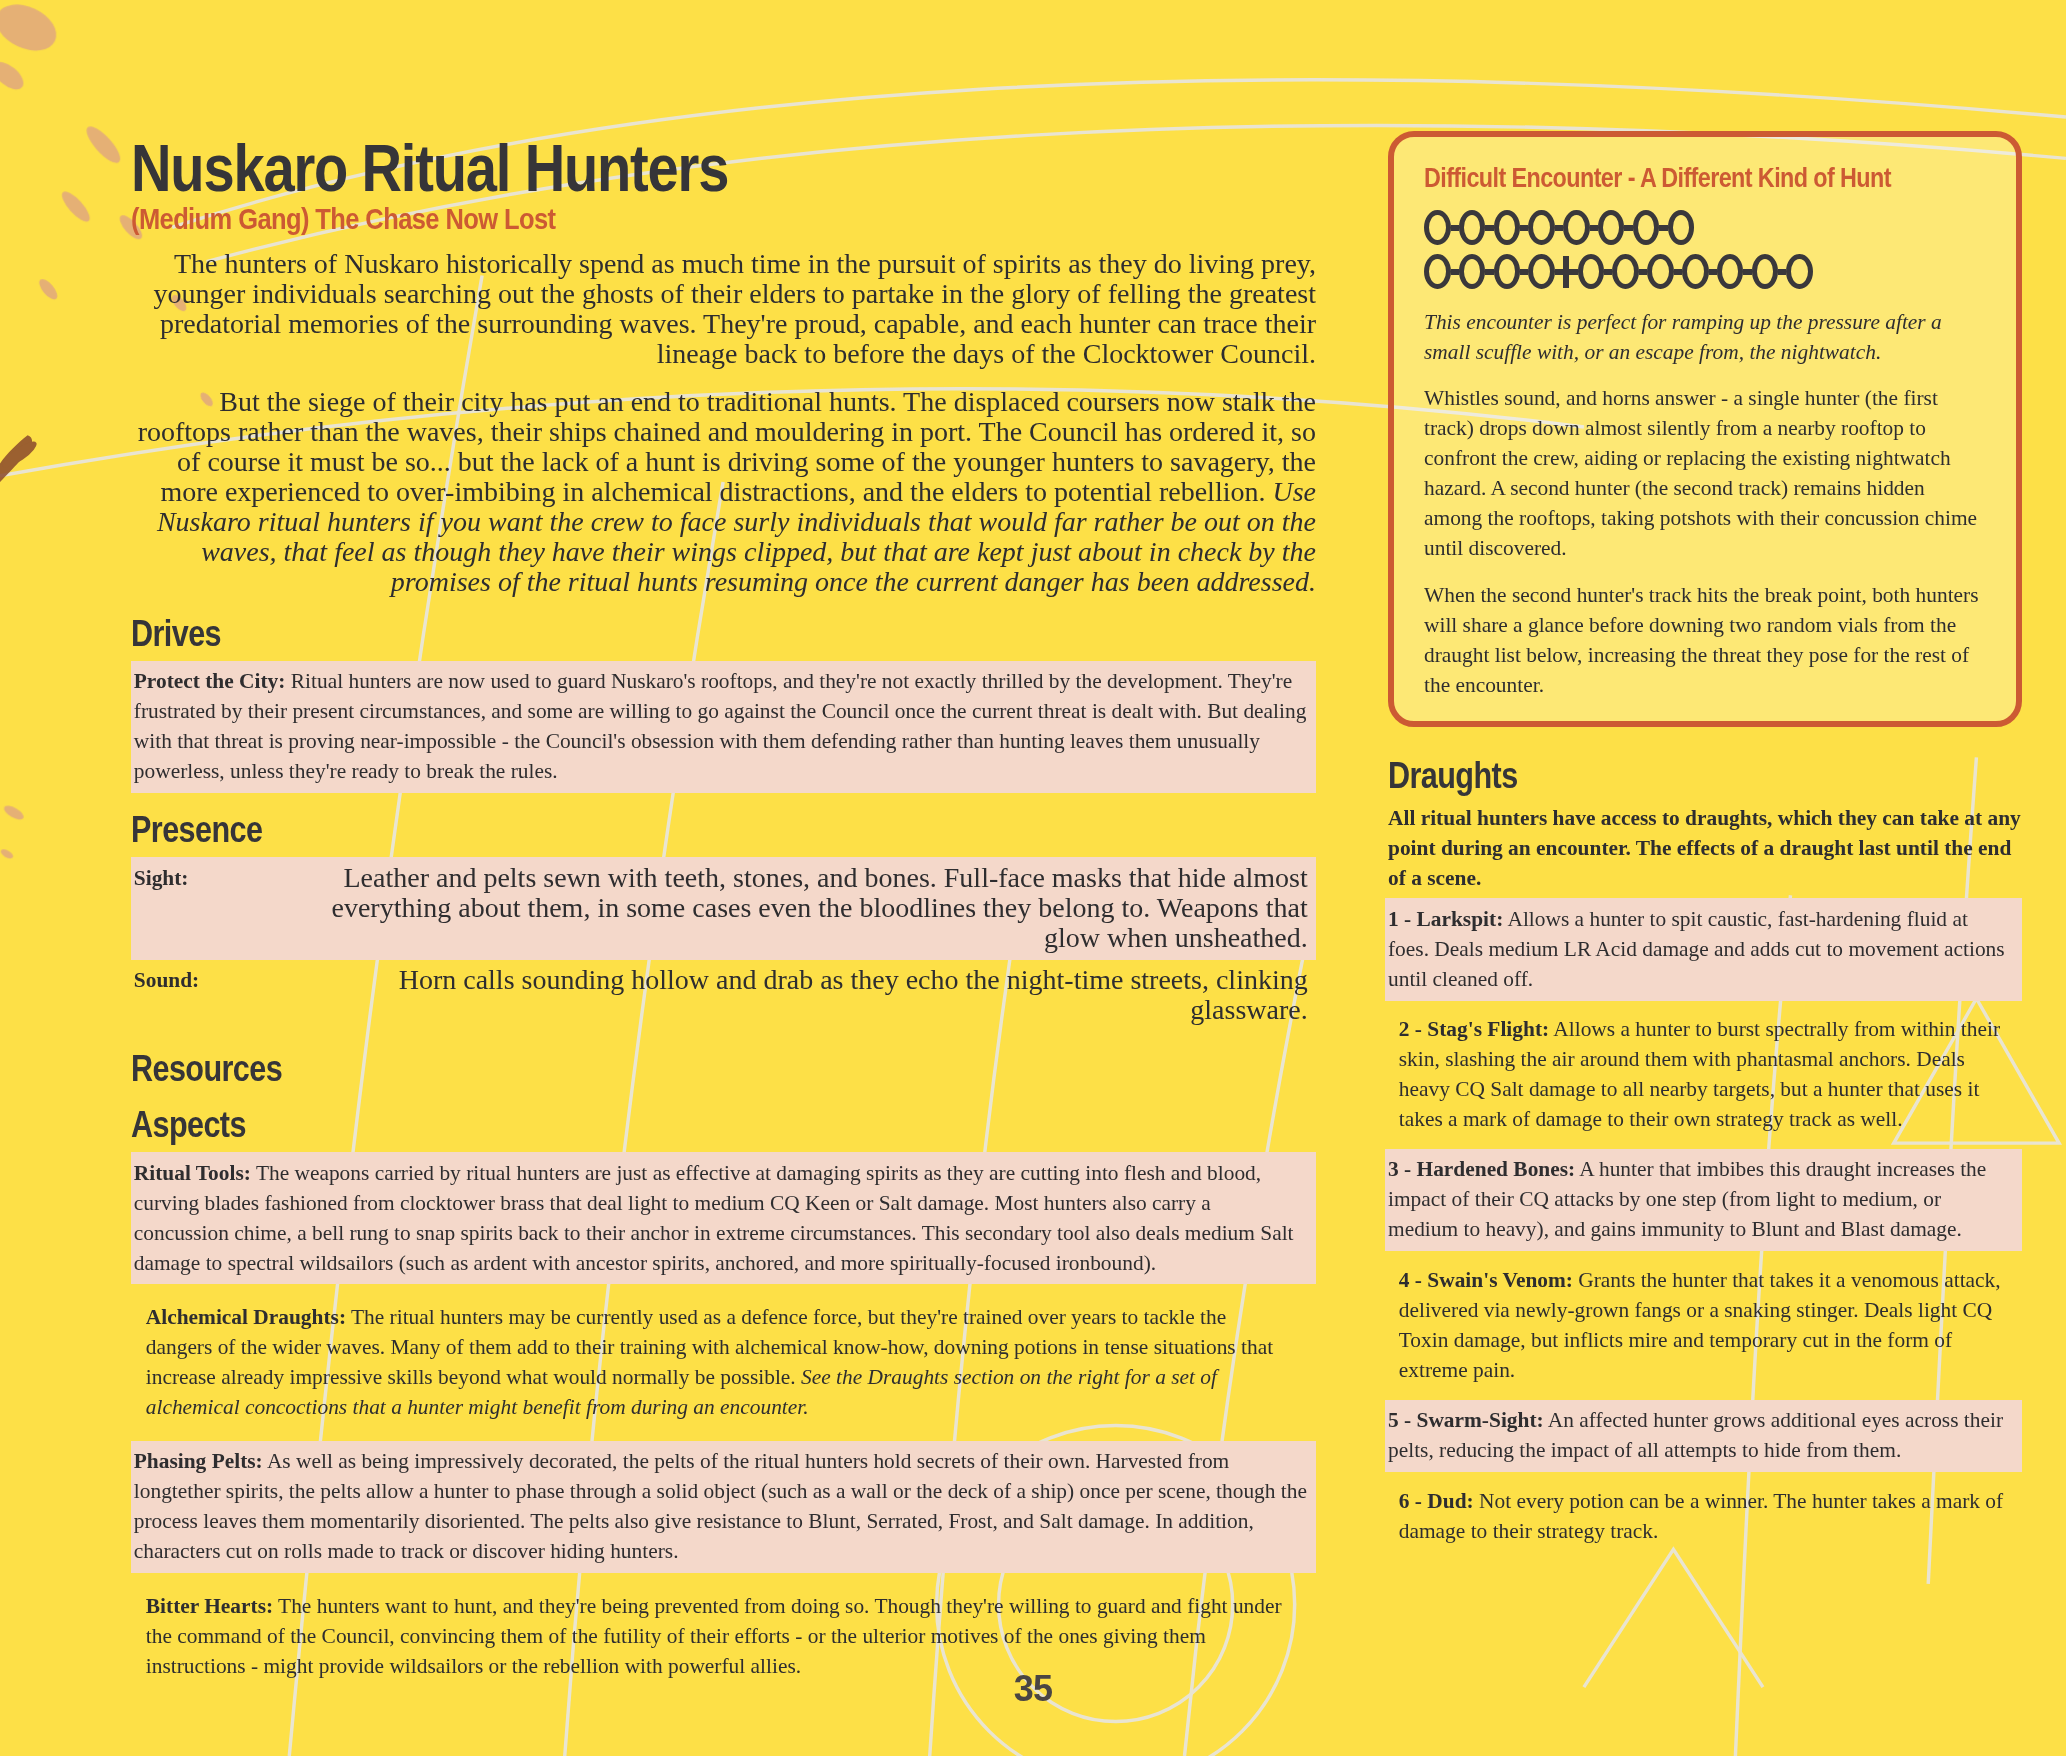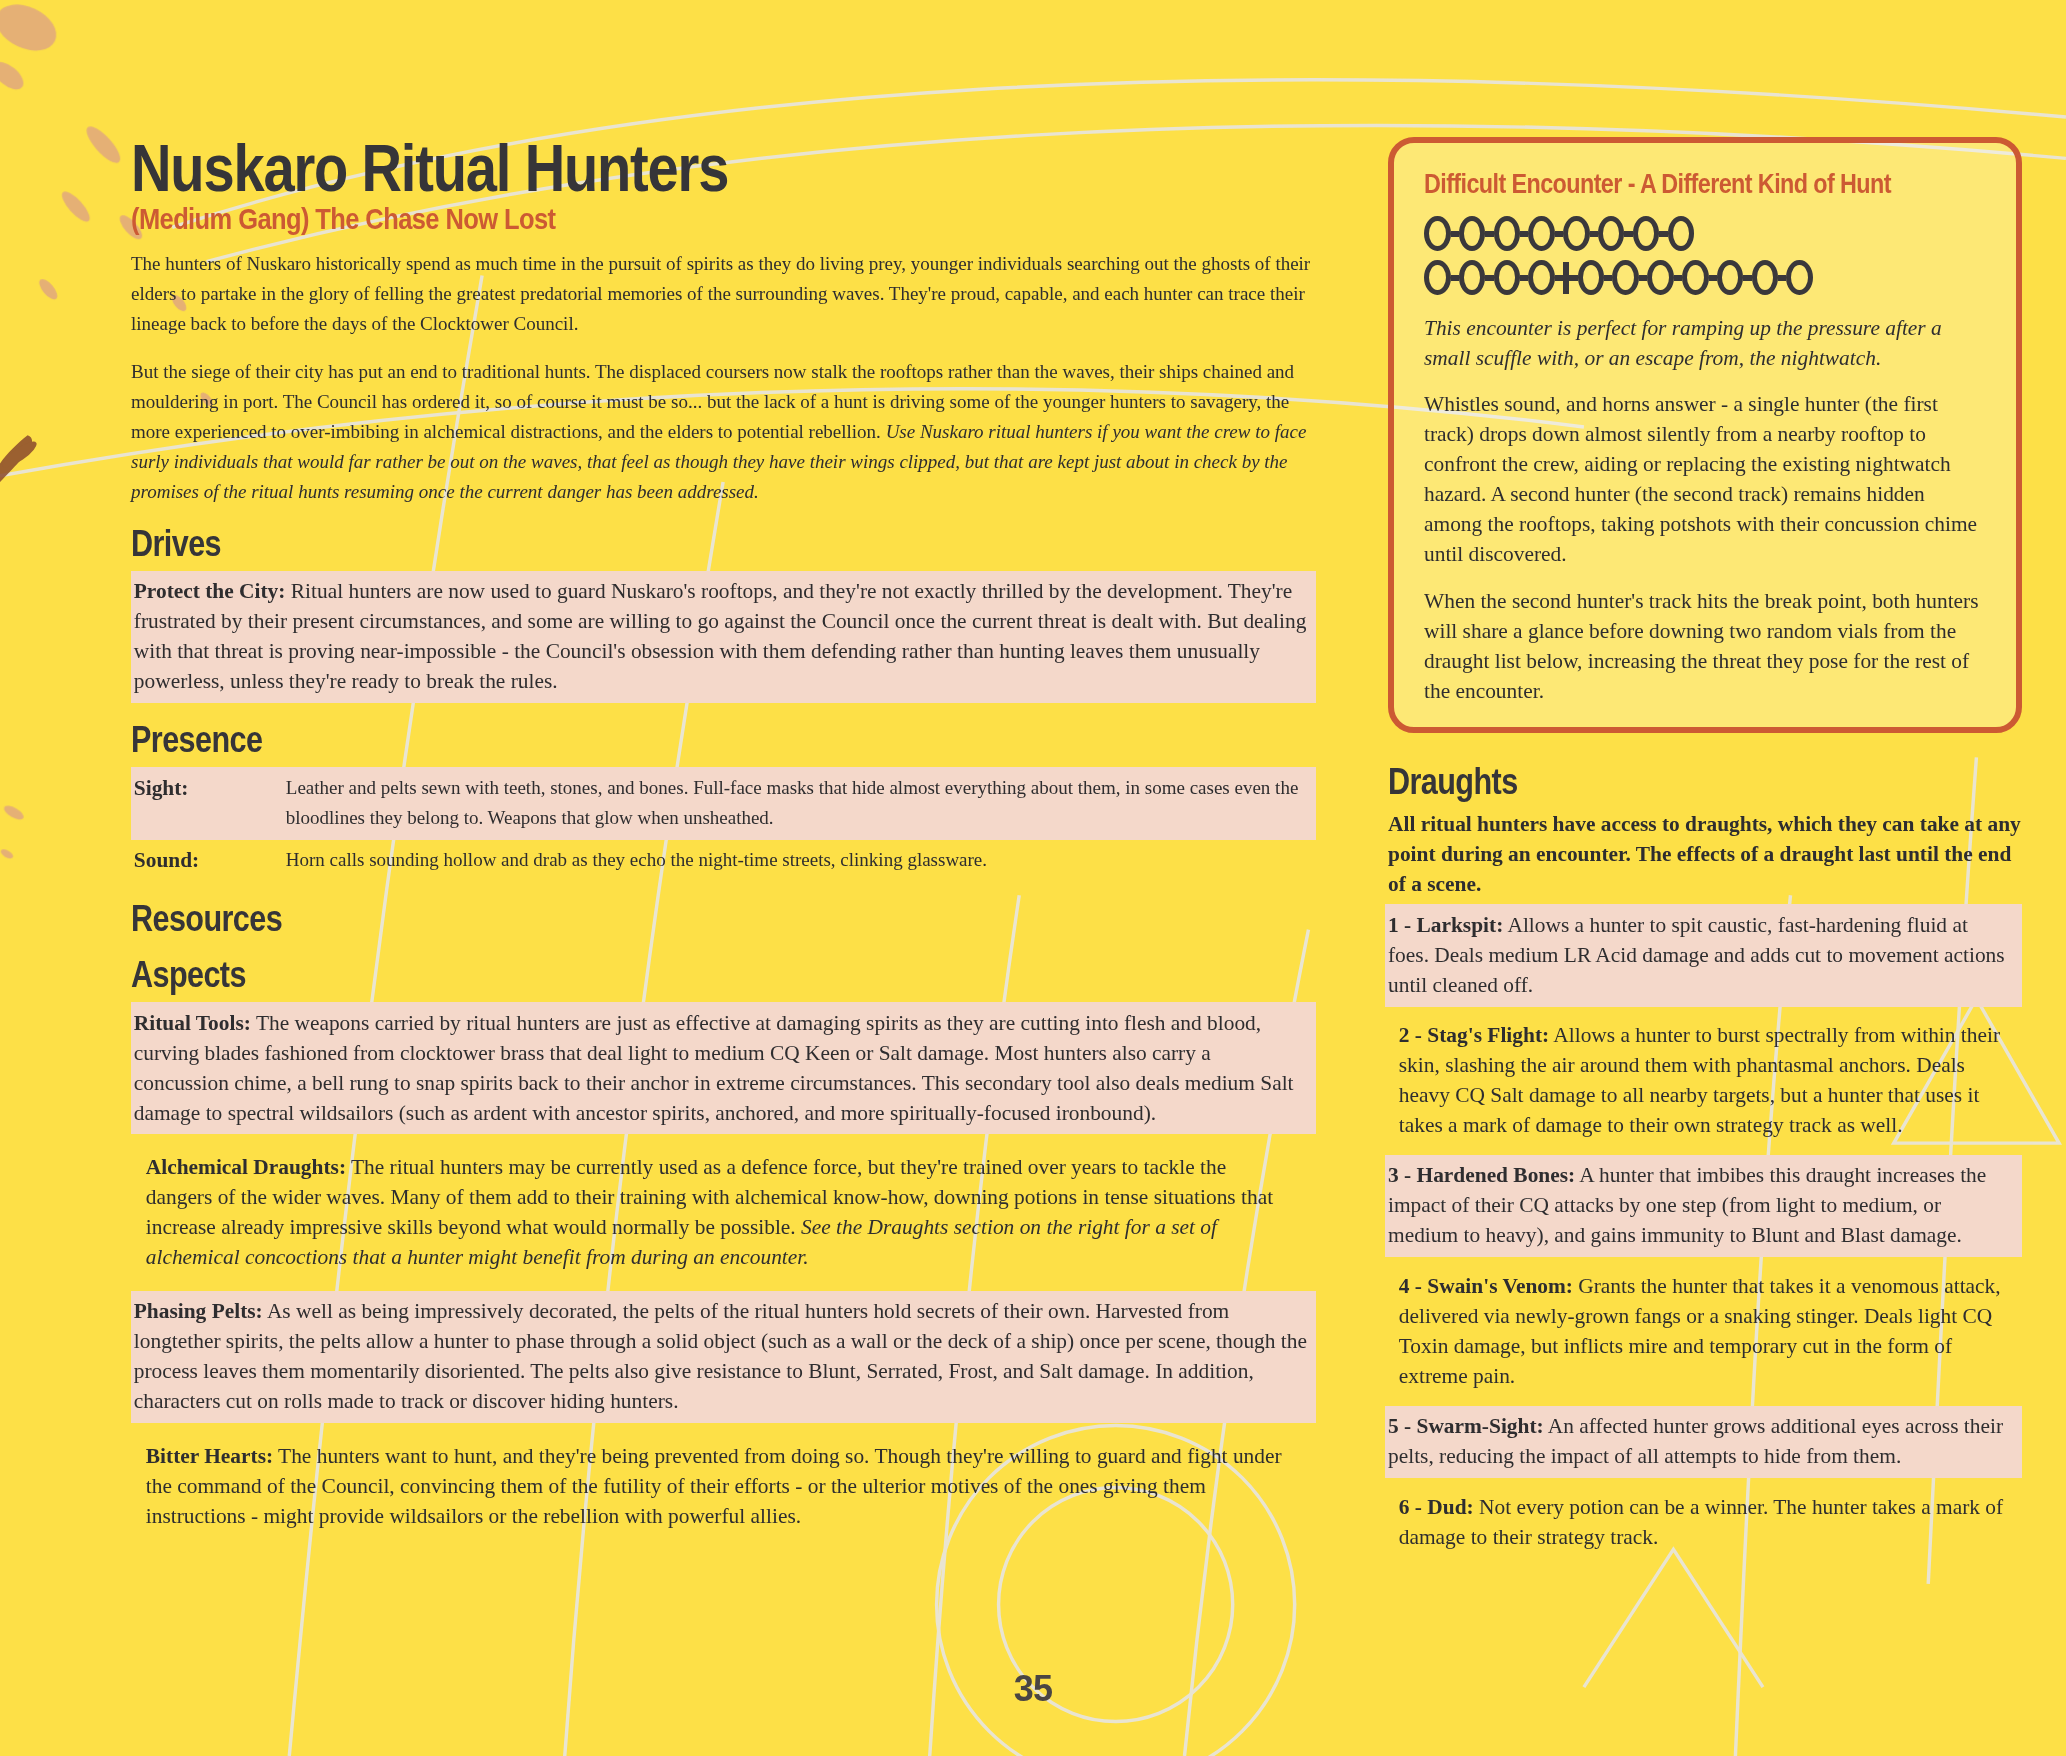--- a/index.html
+++ b/index.html
@@ -3,33 +3,33 @@
 <meta charset="utf-8">
 <style>
   html,body{margin:0;padding:0;background:#d8d6d2;}
   .page{
     position:relative; width:2066px; height:1756px;
     background:#fde047; overflow:hidden;
     font-family:"Liberation Serif", serif; color:#2e2d2f;
   }
   .bg-tex{position:absolute;inset:0;pointer-events:none;}
   .col-left{position:absolute; left:131px; top:135px; width:1185px;}
-  .col-right{position:absolute; left:1388px; top:137px; width:634px;}
+  .col-right{position:absolute; left:1388px; top:131px; width:634px;}
 
   h1.title{
     margin:0; font-family:"Liberation Sans", sans-serif; font-weight:bold;
     font-size:66px; line-height:1.0; color:#363538; letter-spacing:-1.4px;
     transform:scaleX(.85); transform-origin:left; white-space:nowrap;
   }
   .subtitle{
     margin:1.4px 0 12.4px 0; font-family:"Liberation Sans", sans-serif; font-weight:bold;
     font-size:30px; color:#cc5a33; letter-spacing:-0.7px;
     transform:scaleX(.85); transform-origin:left; white-space:nowrap;
   }
-  .body, .row-text{font-size:19px; line-height:30px;}
+  .body, .row-text{font-size:28px; line-height:30px;text-align:right;}
   p.body{margin:0 0 18px 0;}
   .hl{background:#f4d8ca; padding:5.5px 8.3px 6.9px 2.8px;}
   .sec-h{
     margin:18px 0 8.3px 0; font-family:"Liberation Sans", sans-serif; font-weight:bold;
     font-size:36px; line-height:1.05; color:#363538; letter-spacing:-0.7px;
     transform:scaleX(.85); transform-origin:left; white-space:nowrap;
   }
   .kv{display:grid; grid-template-columns:131px 1fr; font-size:21.4px; line-height:30px;gap:21px;}
   .kv .k{font-weight:bold;}
   .kv.hl{padding:5.5px 8.3px 6.9px 2.8px;}

